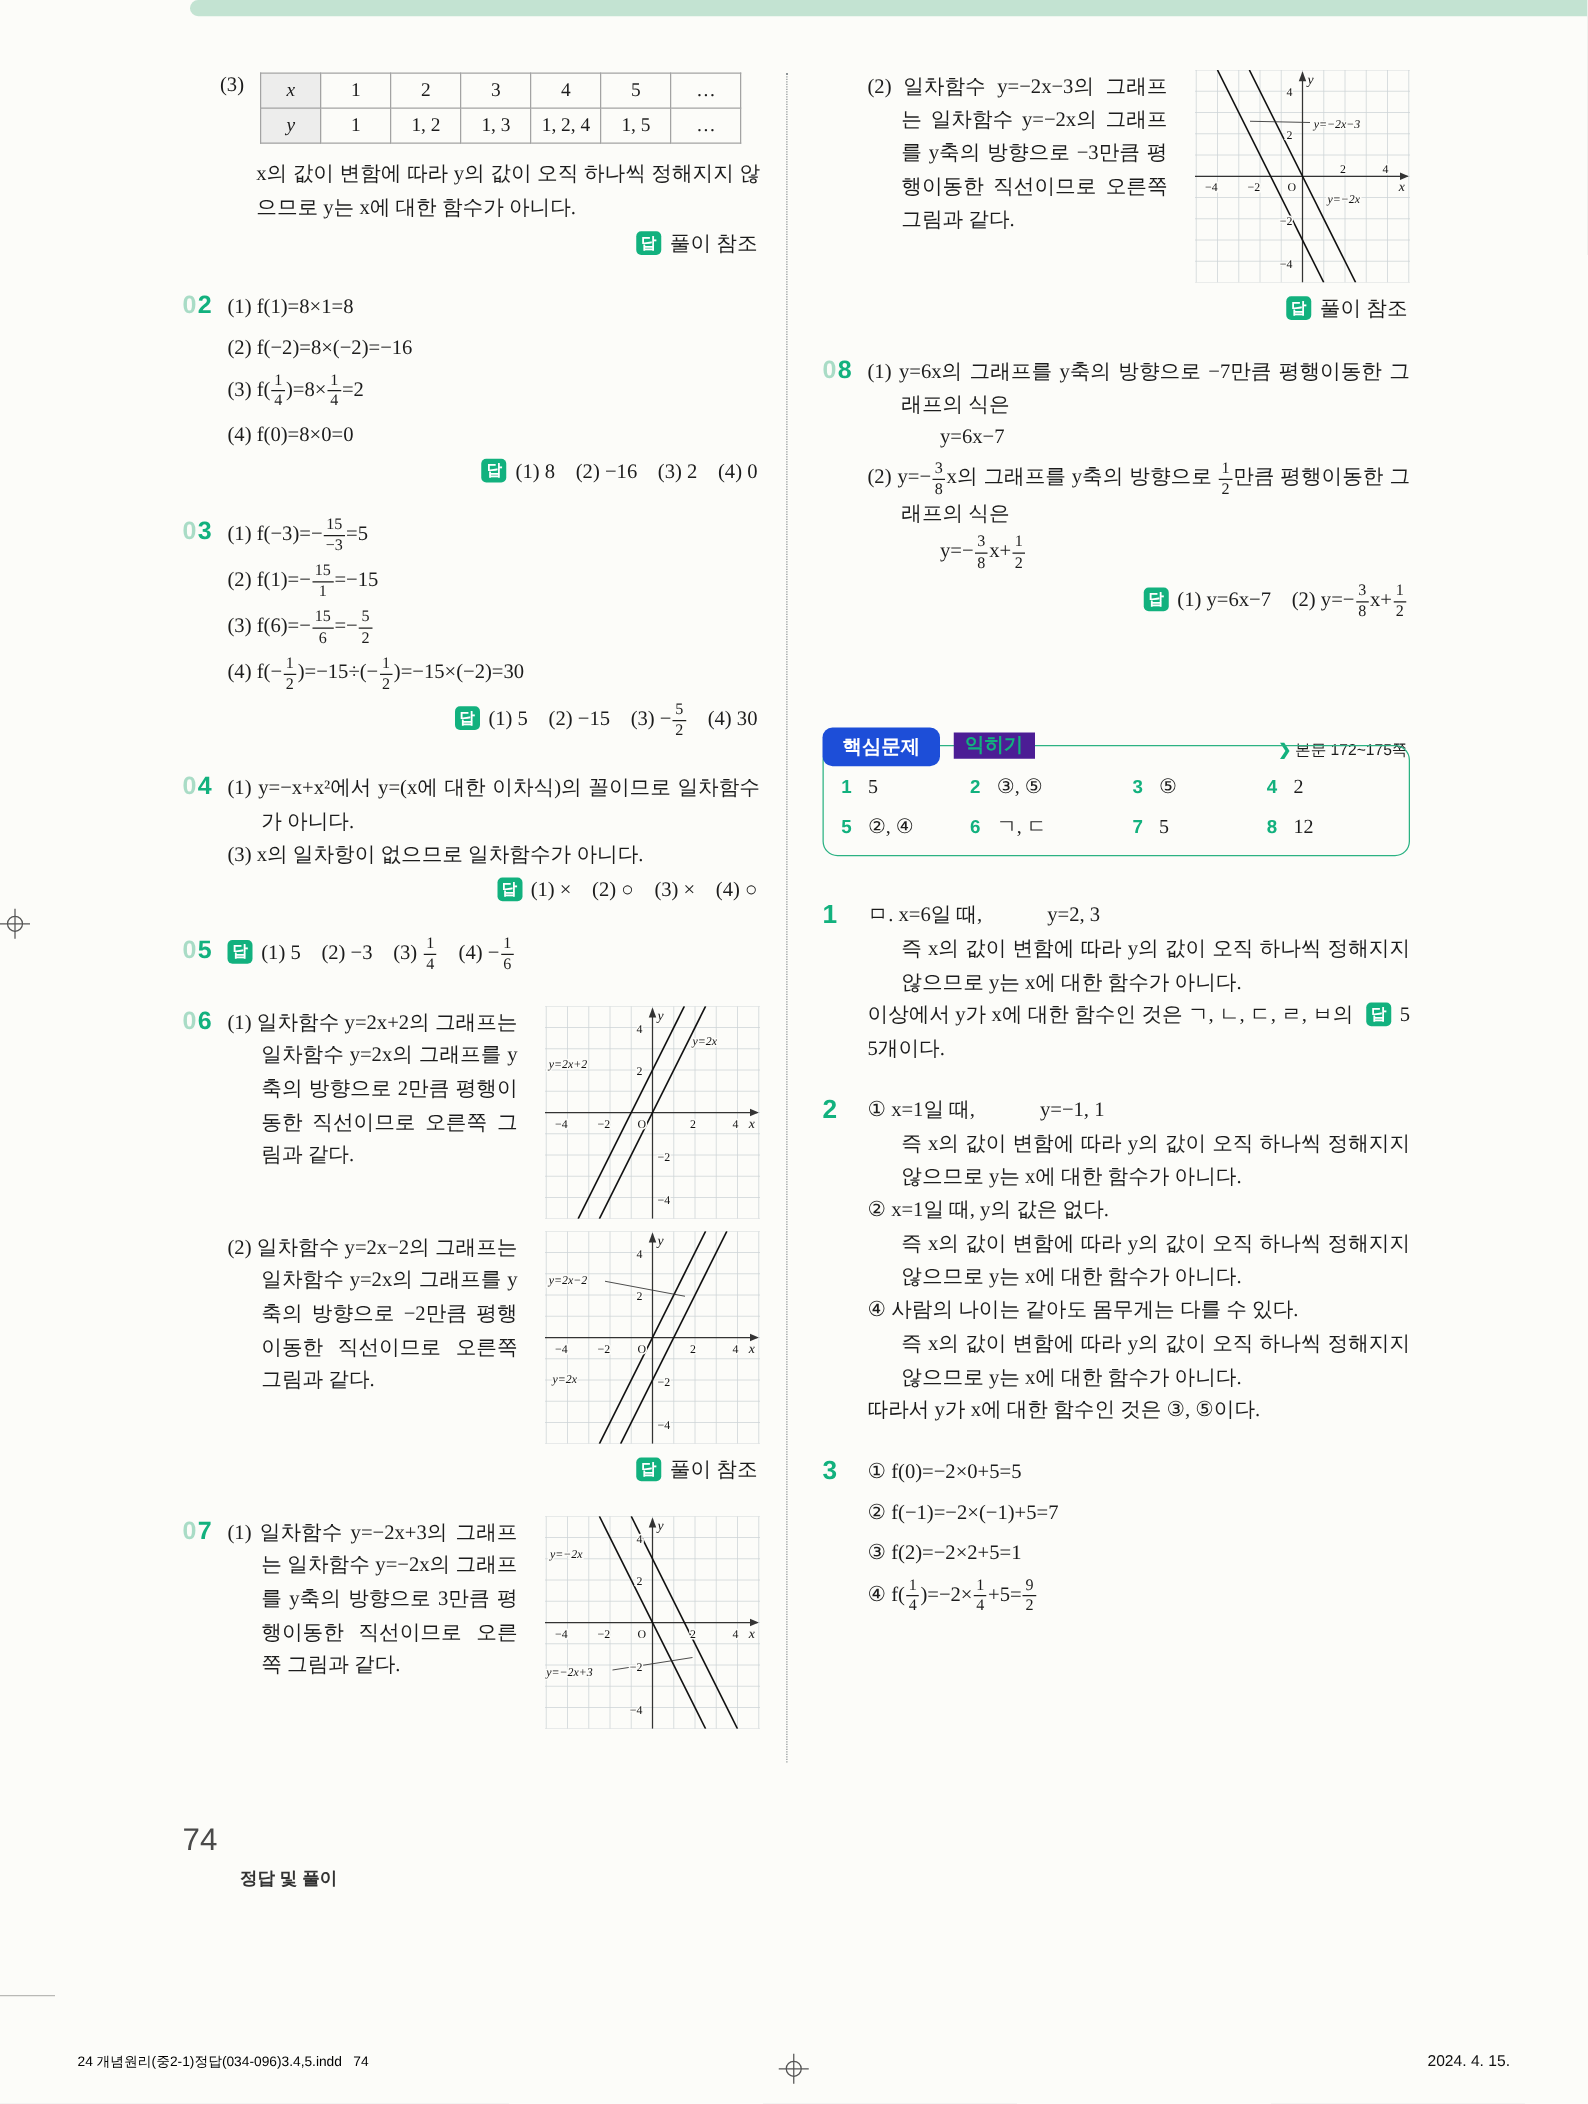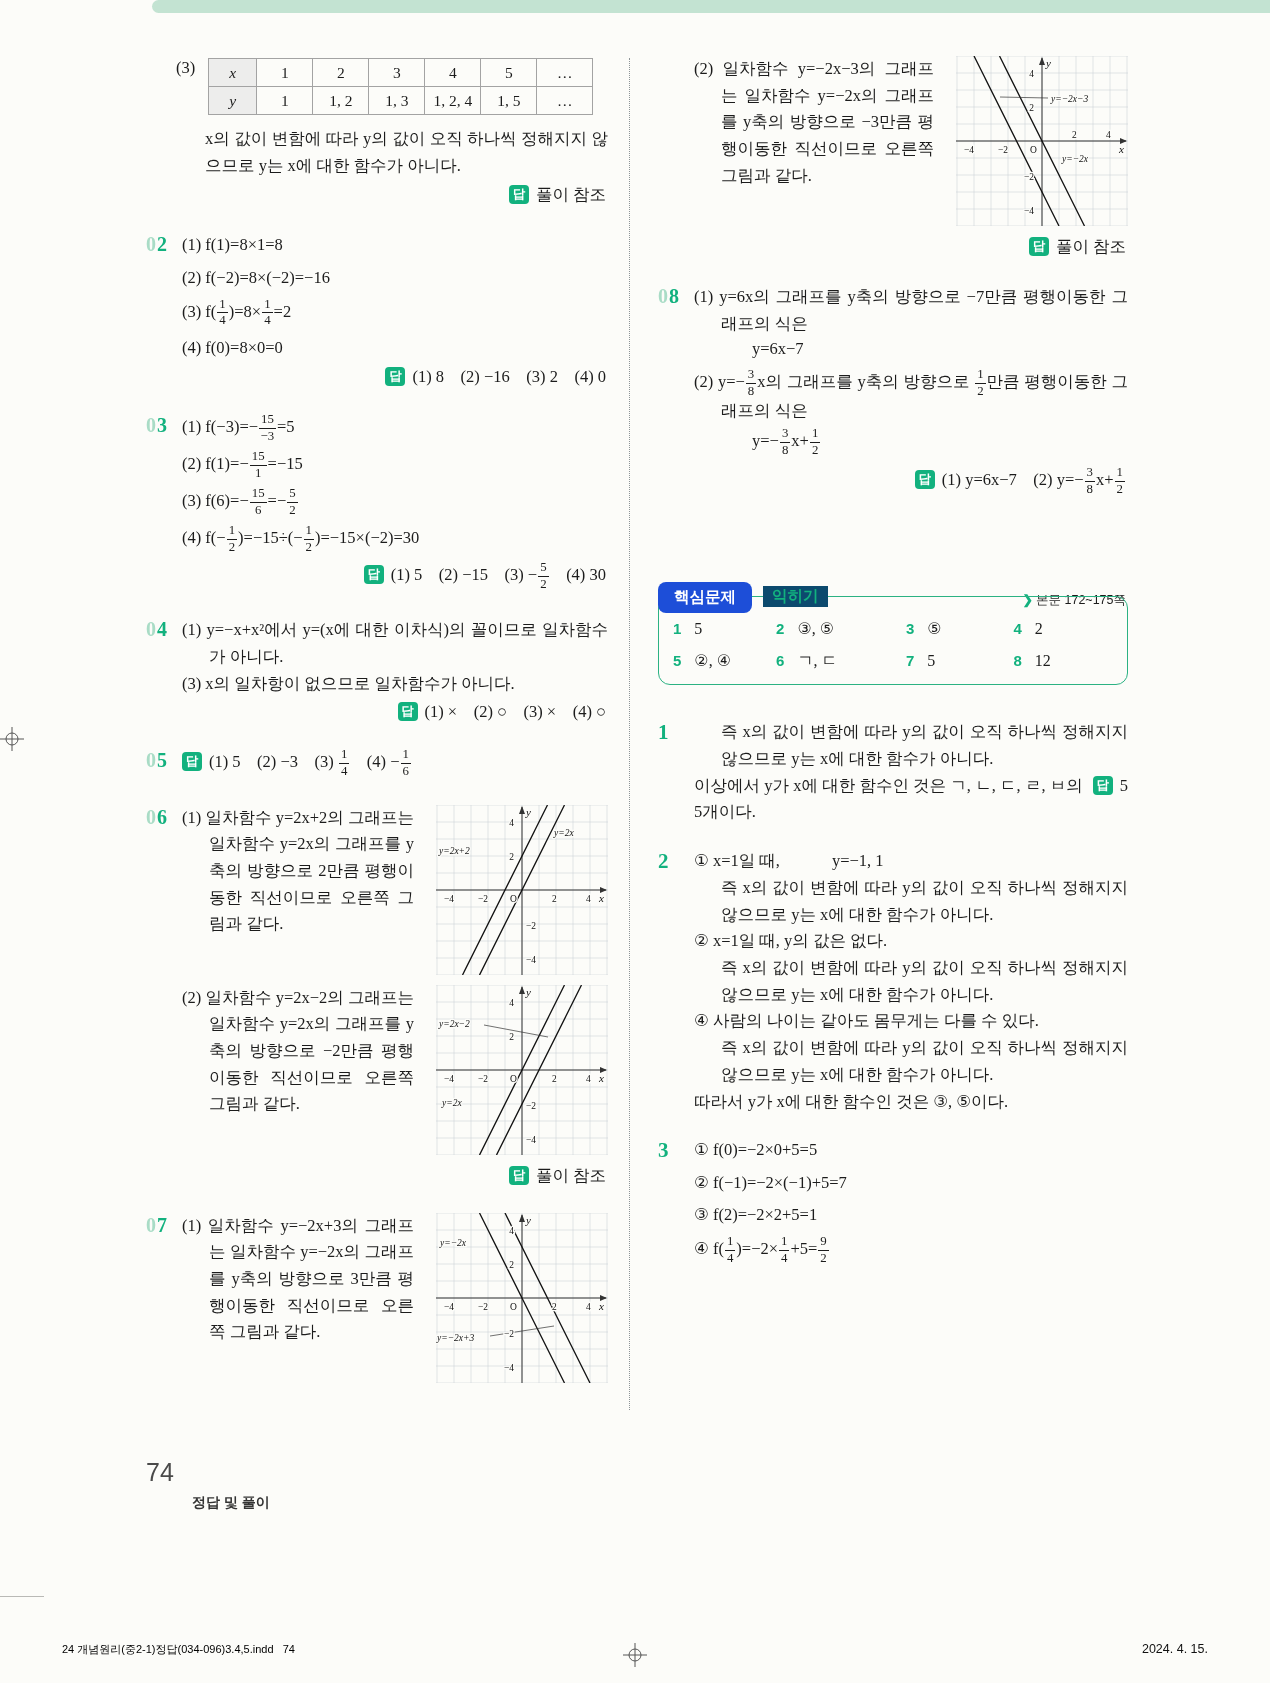--- a/index.html
+++ b/index.html
@@ -8,21 +8,21 @@
         font-family:"Liberation Serif","DejaVu Sans",serif;color:#1c1c1c;font-size:16.5px}
   .topband{position:absolute;left:152px;top:0;width:1118px;height:13px;background:#c3e3d2;border-radius:7px 0 0 7px}
   .divider{position:absolute;left:629px;top:58px;height:1352px;border-left:1px dotted #8d9396}
 
   .col{position:absolute;top:50px}
   .col-left{left:146px;width:462px}
   .col-right{left:658px;width:470px}
 
   .blk{margin-top:8px}
   .prob{display:flex;margin-top:26px}
-  .pno{width:36px;flex:0 0 36px;font-family:Liberation Serif, serif;font-weight:700;
+  .pno{width:36px;flex:0 0 36px;font-family:Liberation Sans, sans-serif;font-weight:700;
        font-size:20px;color:#12b17e;letter-spacing:1px;line-height:1.25}
   .pno .pz{color:#a9dcc6}
   .pno.single{font-size:21px}
   .pbody{flex:1;min-width:0}
 
   .para{text-align:justify;line-height:1.62}
   .m{margin:0 0 7px;white-space:pre-wrap;line-height:1.55}
   .hang{padding-left:27px;text-indent:-27px}
   .ind2{padding-left:27px}
   .b3row{display:flex;padding-left:30px;gap:13px;align-items:flex-start}
@@ -52,21 +52,21 @@
 
   .headrow{display:flex;line-height:1.62}
   .headrow .gap{margin-left:52px}
 
   .corewrap{position:relative;margin-top:100px}
   .ref{position:absolute;top:-4px;right:2px;font-family:"Liberation Sans",sans-serif;font-size:12.5px;color:#1c1c1c}
   .refarrow{color:#12b17e;font-weight:700;margin-right:3px}
   .corebox{position:relative;margin-top:20px;border:1.6px solid #2bb283;border-radius:12px;padding:16px 6px 12px 14px}
   .ribbon{position:absolute;top:-15px;left:-1px;background:#1d4ed8;color:#fff;font-family:"Liberation Sans",sans-serif;
           font-weight:700;font-size:15.5px;padding:5px 16px;border-radius:8px}
-  .coresub{position:absolute;top:-11px;left:104px;background:#0c4a6e;color:#12b17e;
+  .coresub{position:absolute;top:-11px;left:104px;background:#4c1d95;color:#12b17e;
            font-family:"Liberation Sans",sans-serif;font-weight:700;font-size:15.5px;padding:0 9px}
   .coregrid{display:grid;grid-template-columns:23% 29% 24% 24%;row-gap:12px;padding-top:6px}
   .cn{color:#12b17e;font-family:"Liberation Sans",sans-serif;font-weight:700;font-size:15px;margin-right:13px}
   .ca{font-size:16px}
 
   .pageno{position:absolute;left:146px;top:1458px;font-family:"Liberation Sans",sans-serif;font-weight:400;font-size:25px;color:#4a4a4a}
   .pagelabel{position:absolute;left:192px;top:1494px;font-family:"Liberation Sans",sans-serif;font-weight:700;font-size:14px;color:#333}
   .printline{position:absolute;top:1642px;left:62px;font-family:"Liberation Sans",sans-serif;font-size:11px;color:#000000;white-space:pre}
   .printdate{position:absolute;top:1642px;right:62px;font-family:"Liberation Sans",sans-serif;font-size:12.5px;color:#111}
   .reg{position:absolute}
@@ -390,20 +390,24 @@
           <div><span class="cn">6</span><span class="ca">ㄱ, ㄷ</span></div>
           <div><span class="cn">7</span><span class="ca">5</span></div>
           <div><span class="cn">8</span><span class="ca">12</span></div>
         </div>
       </div>
     </div>
 
     <section class="prob" style="margin-top:34px">
       <div class="pno single">1</div>
       <div class="pbody">
+        <p class="headrow">
+            <span>ㅁ. x=6일 때,</span>
+            <span class="gap">y=2, 3</span>
+          </p>
         <p class="para ind2">즉 x의 값이 변함에 따라 y의 값이 오직 하나씩 정해지지 않으므로 y는 x에 대한 함수가 아니다.</p>
         <p class="para"><span class="inlinans"><span class="badge">답</span><span>5</span></span><span>이상에서 y가 x에 대한 함수인 것은 ㄱ, ㄴ, ㄷ, ㄹ, ㅂ의 5개이다.</span></p>
       </div>
     </section>
 
     <section class="prob" style="margin-top:22px">
       <div class="pno single">2</div>
       <div class="pbody">
         <p class="headrow">
             <span>① x=1일 때,</span>

